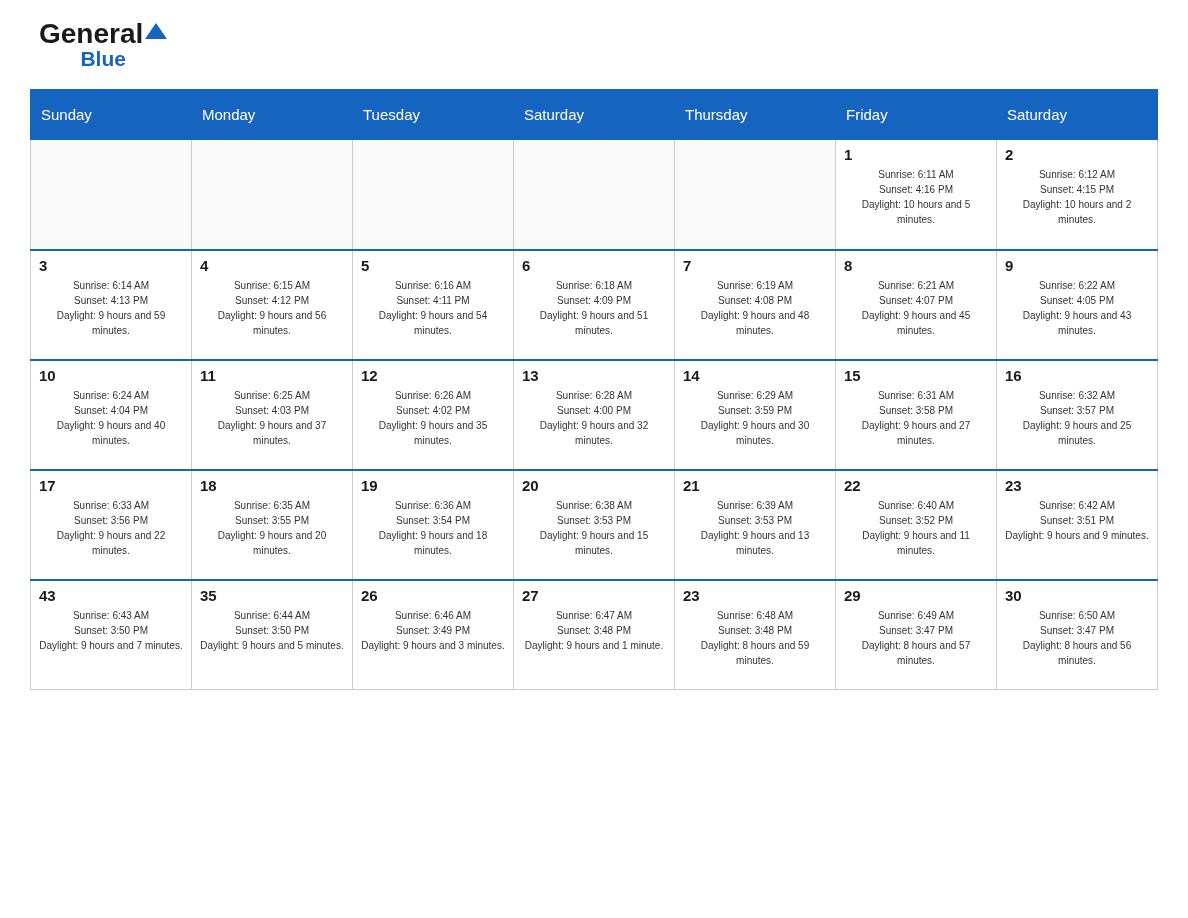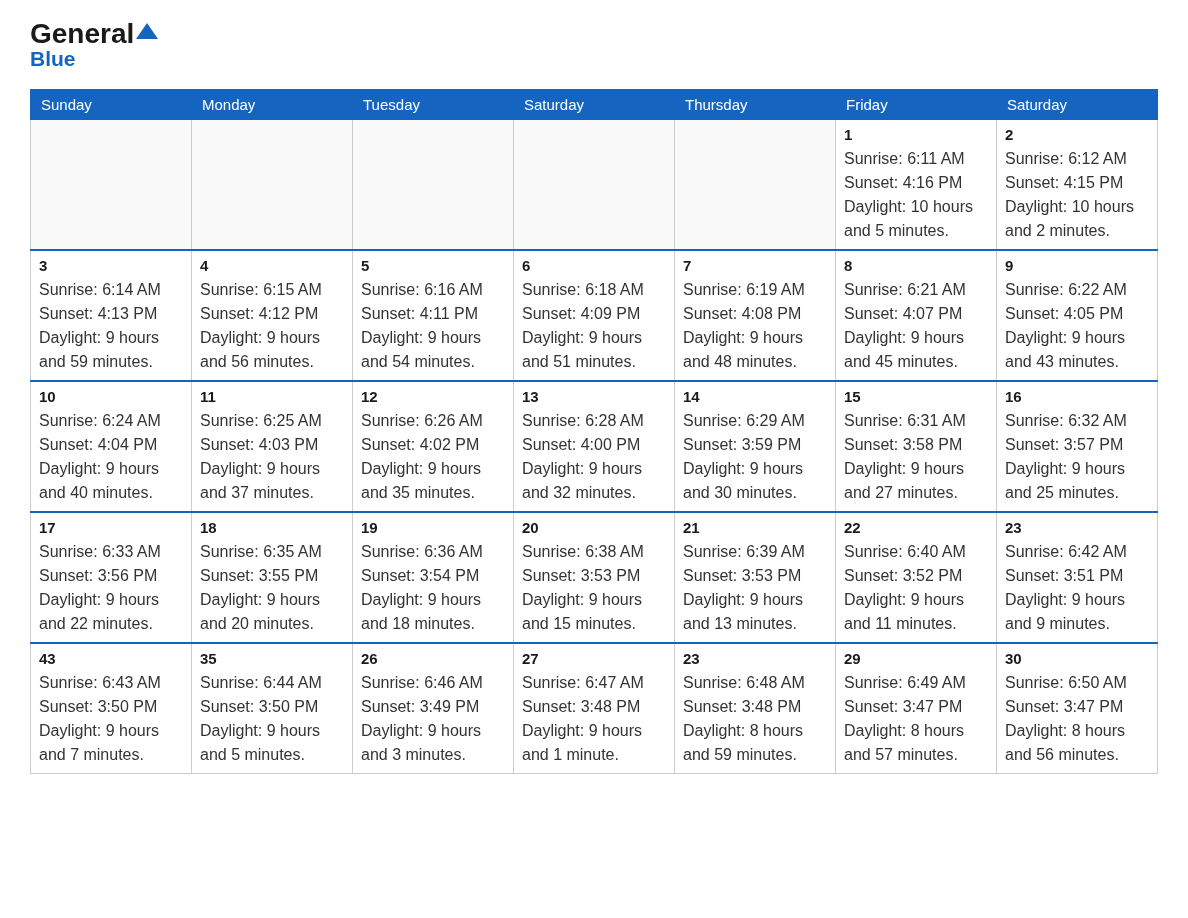--- a/index.html
+++ b/index.html
@@ -12,21 +12,22 @@
     }
     .header-area {
       display: flex;
       justify-content: space-between;
       align-items: flex-start;
       margin-bottom: 20px;
     }
     .logo {
       display: flex;
       flex-direction: column;
-      align-items: flex-start;
+      align-items: center;
+      margin-left: 9px;
     }
     .logo-general {
       font-size: 28px;
       font-weight: bold;
       color: #1a1a1a;
       line-height: 1;
     }
     .logo-blue {
       font-size: 21px;
       font-weight: bold;
@@ -51,41 +52,42 @@
     }
     table {
       width: 100%;
       border-collapse: collapse;
     }
     th {
       background-color: #1565C0;
       color: #fff;
       font-size: 15px;
       font-weight: normal;
-      padding: 6px 10px;
+      padding: 16px 10px;
       text-align: left;
       border: 1px solid #1565C0;
     }
     td {
       border: 1px solid #ccc;
       vertical-align: top;
       padding: 6px 8px;
       width: calc(100% / 7);
       min-height: 100px;
     }
     .day-number {
       font-size: 15px;
       font-weight: bold;
       color: #1a1a1a;
       margin-bottom: 4px;
     }
     .day-info {
-      font-size: 16px;
+      font-size: 10px;
       color: #333;
       line-height: 1.5;
+      text-align: center;
     }
     .empty-cell {
       background: #f9f9f9;
     }
     tr:not(:last-child) td {
       border-bottom: 2px solid #1565C0;
     }
     tbody tr td {
       height: 110px;
     }

